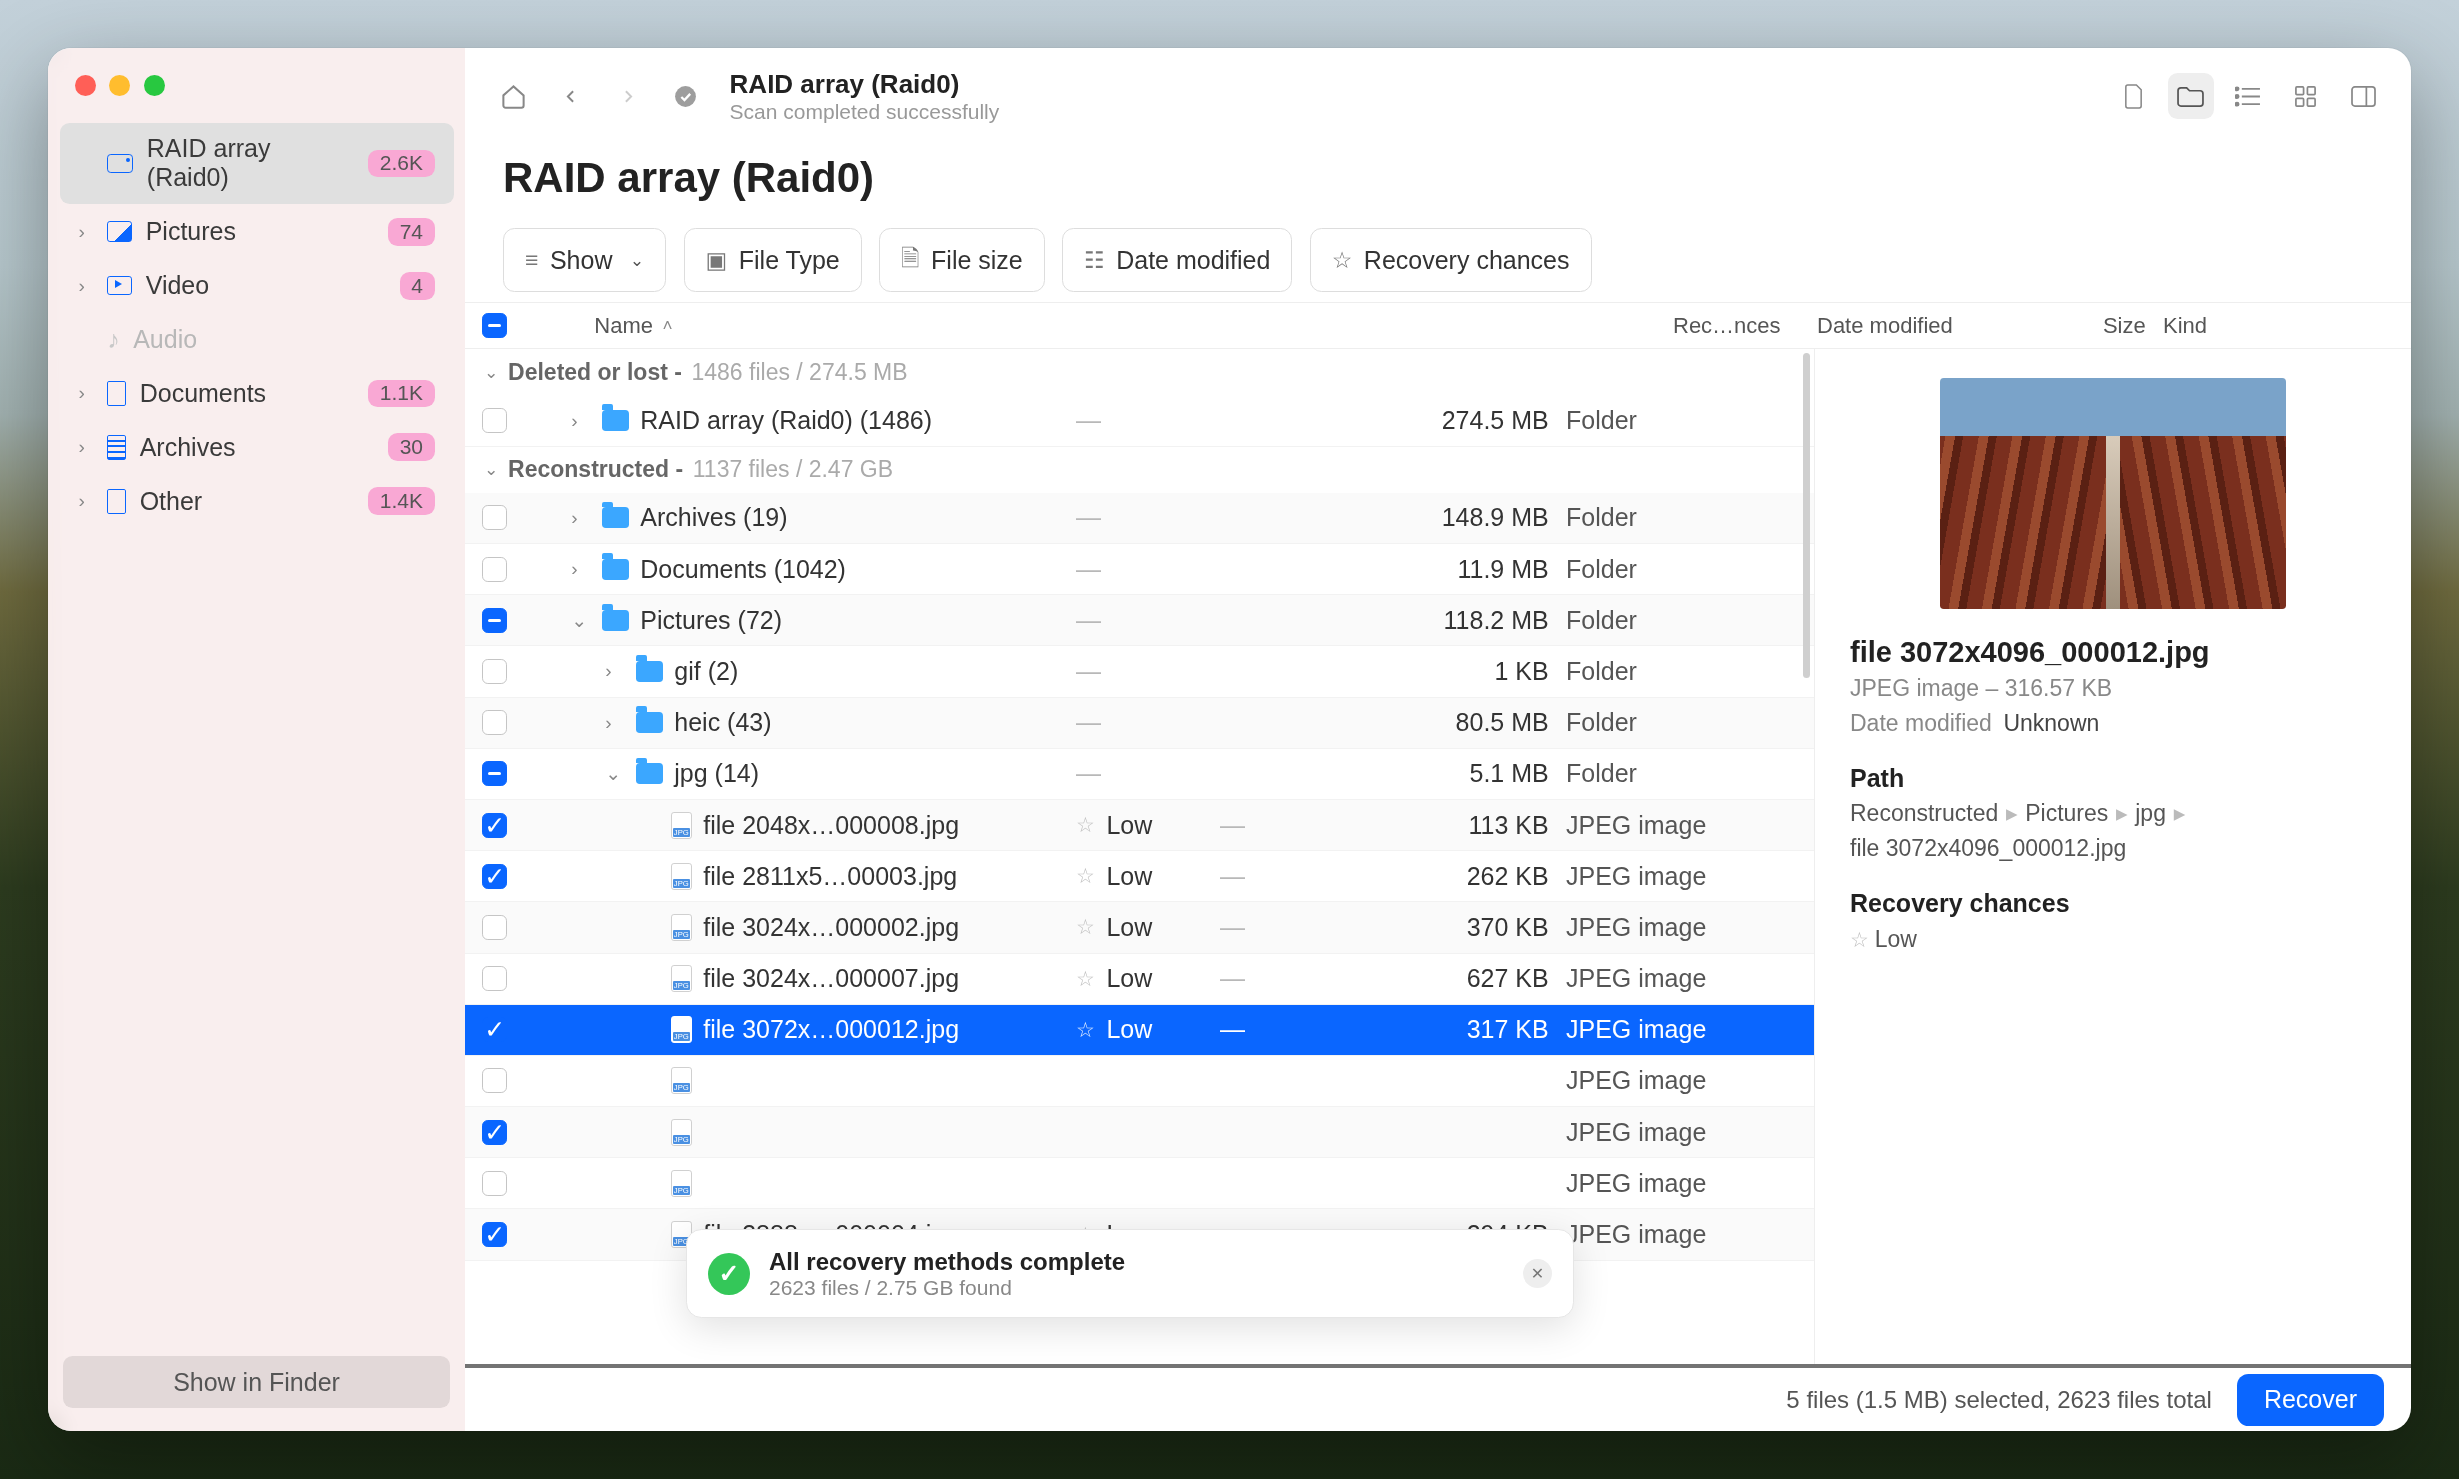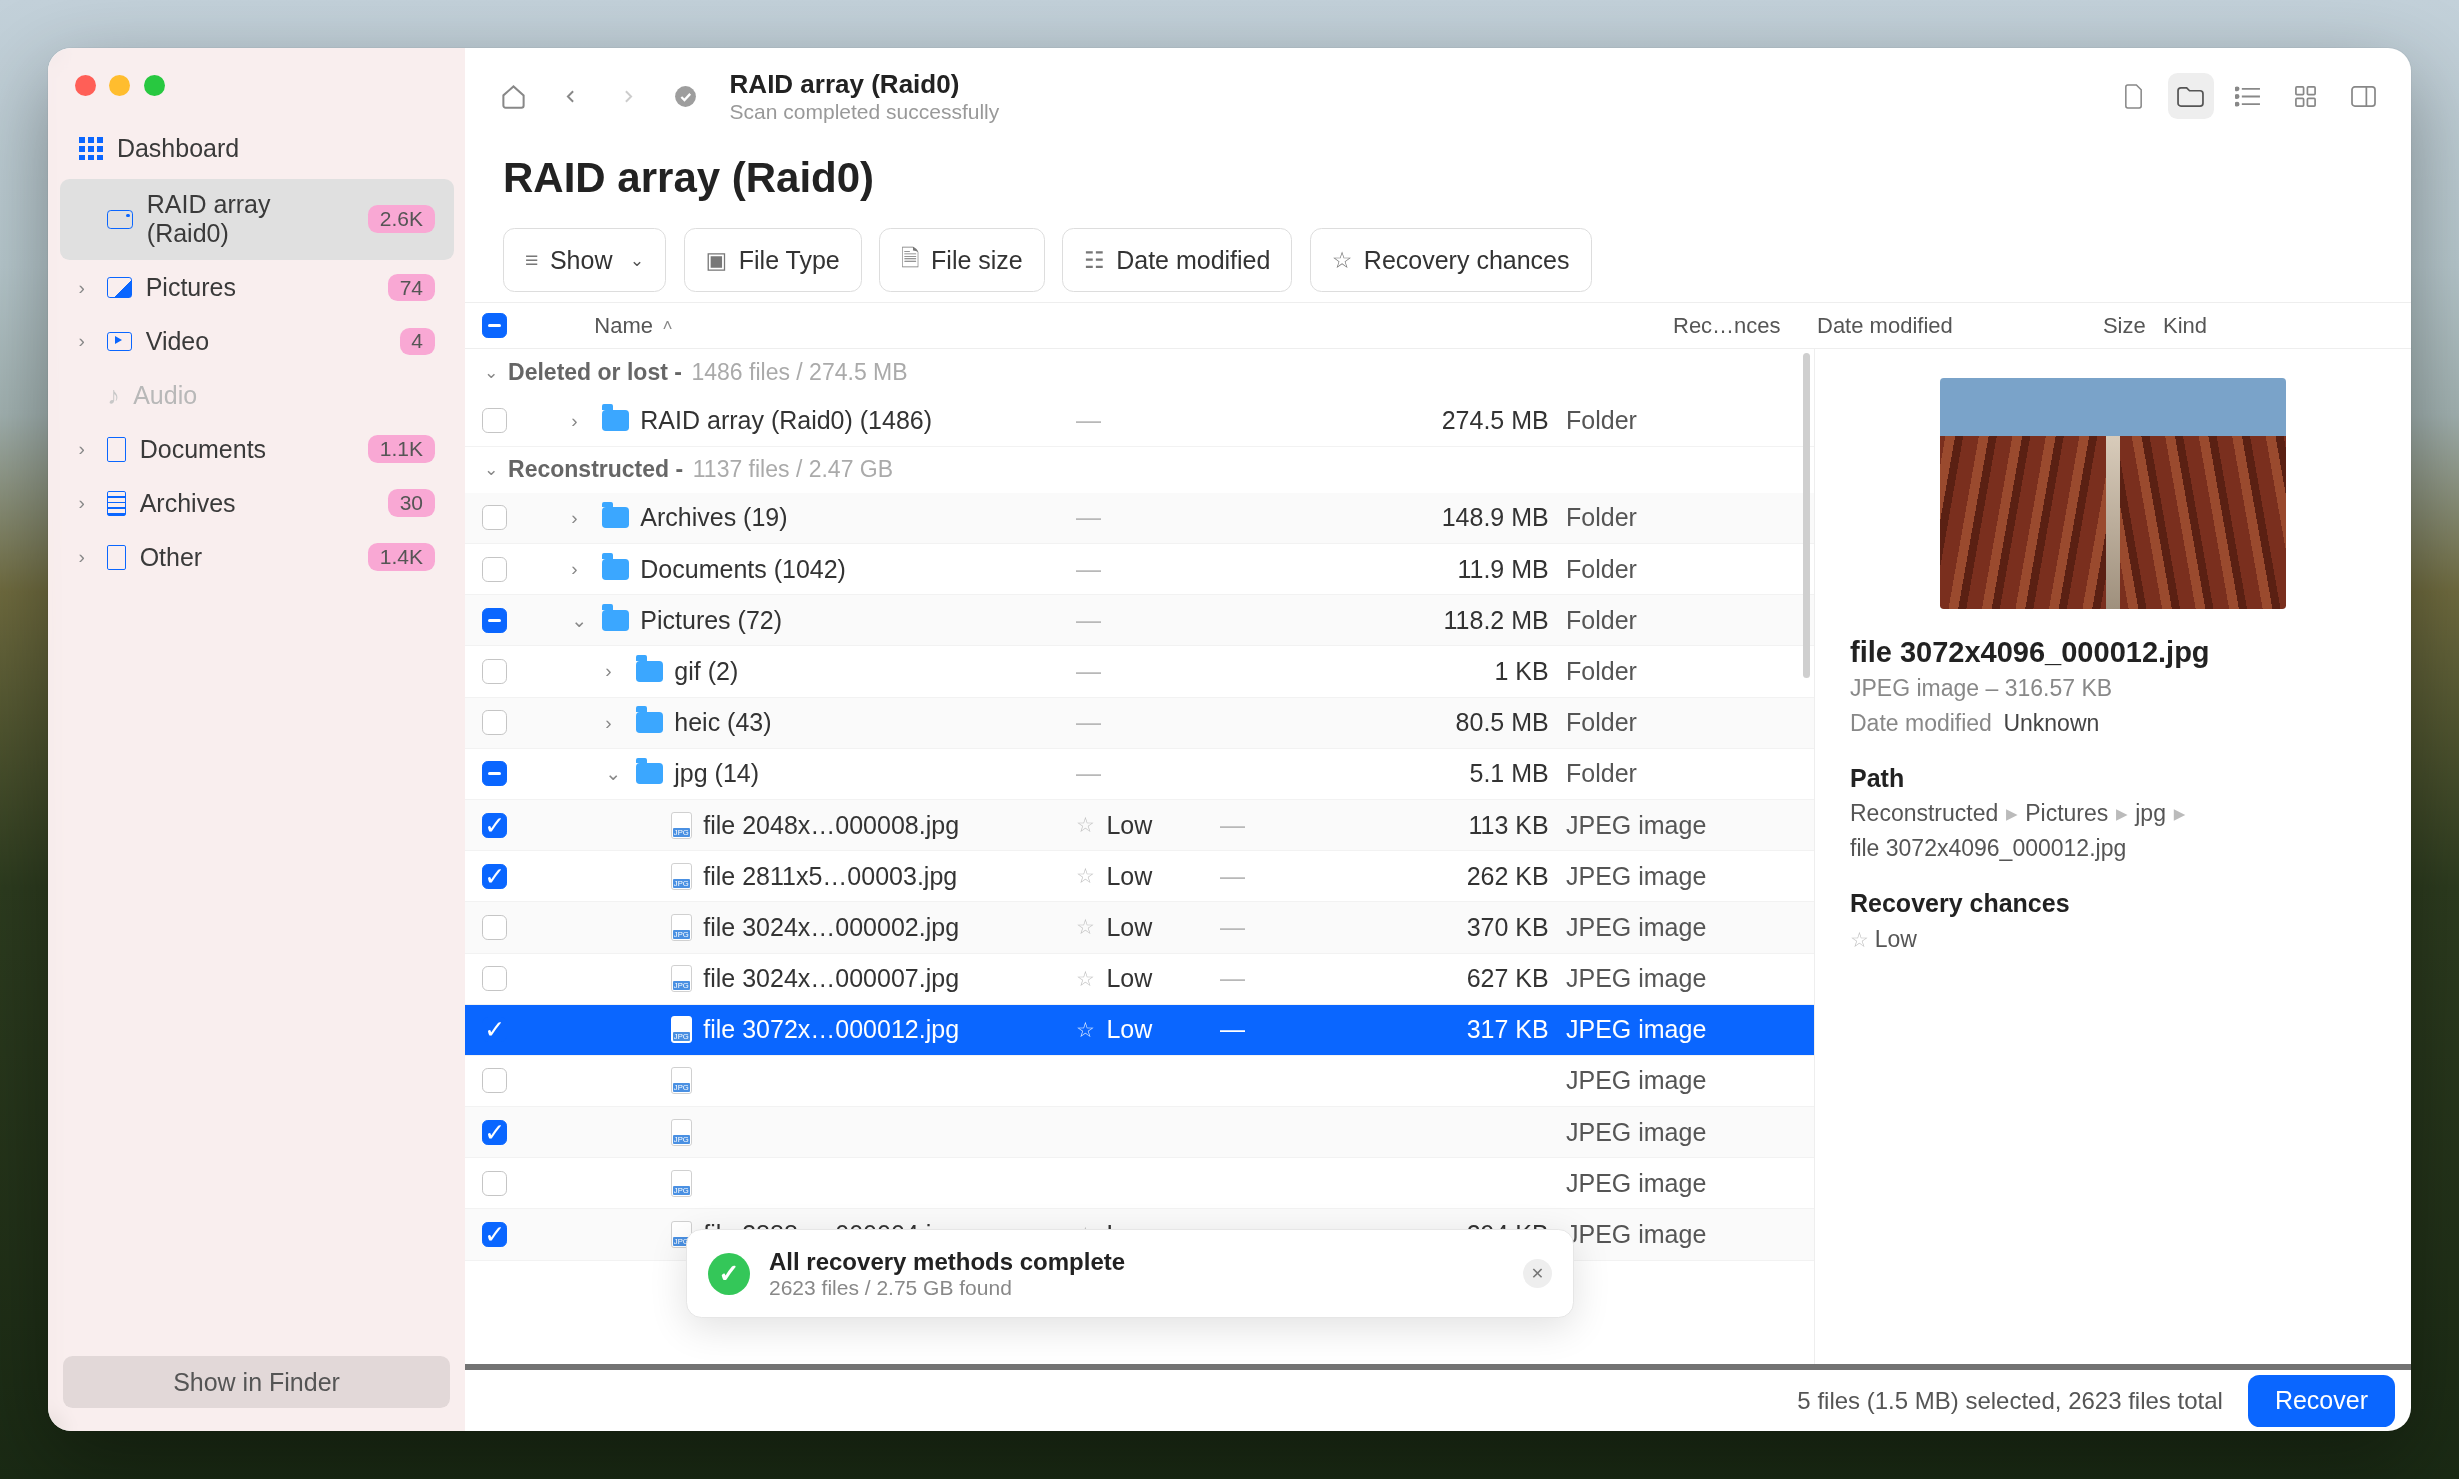--- a/index.html
+++ b/index.html
@@ -106,51 +106,35 @@
   .d-name{font-size:29px;font-weight:700;color:#222;}
   .d-meta{font-size:23px;color:#888;margin-top:5.8px;}
   .d-row{font-size:23px;margin-top:7.7px;color:#444;}
   .d-row .lab{color:#888;margin-right:11.5px;}
   .d-sec{margin-top:27px;}
   .d-sec h4{font-size:25px;font-weight:700;color:#222;margin-bottom:7.7px;}
   .d-sec .val{font-size:23px;color:#555;}
   .crumbs{display:flex;flex-wrap:wrap;gap:7.7px;font-size:23px;color:#555;}
   .crumbs .sep{color:#bbb;}
 
-  .footer{height:67px;border-top:6px solid #737373;display:flex;align-items:center;justify-content:flex-end;gap:25px;padding:0 16px;font-size:24px;color:#555;}
+  .footer{height:67px;border-top:4px solid #737373;display:flex;align-items:center;justify-content:flex-end;gap:25px;padding:0 27px;font-size:24px;color:#555;}
   .recover{background:#0a66ff;color:#fff;border:none;border-radius:11.5px;padding:11.5px 27px;font-size:25px;font-weight:500;cursor:pointer;}
   .scrollbar{position:absolute;right:1.9px;top:0;width:9.6px;height:100%;}
   .scrollbar .thumb{position:absolute;right:1.9px;top:3.8px;width:7.7px;height:32%;background:#cfcfcf;border-radius:3.8px;}
 </style>
 </head>
 <body>
 
 <div class="window">
 
   <aside class="sidebar">
     <div class="traffic">
       <span class="dot red"></span>
       <span class="dot yel"></span>
       <span class="dot grn"></span>
-    </div>
-    <div class="sb-item">
-      <span class="sb-icon">
-          <span class="grid-ic">
-            <span></span>
-            <span></span>
-            <span></span>
-            <span></span>
-            <span></span>
-            <span></span>
-            <span></span>
-            <span></span>
-            <span></span>
-          </span>
-        </span>
-      <span>Dashboard</span>
     </div>
 
     <div id="sb-items">
         <div class="sb-item active">
           <span class="expand"></span>
           <span class="drive-ic"></span>
           <span>RAID array (Raid0)</span>
           <span class="badge">2.6K</span>
         </div>
         <div class="sb-item">

